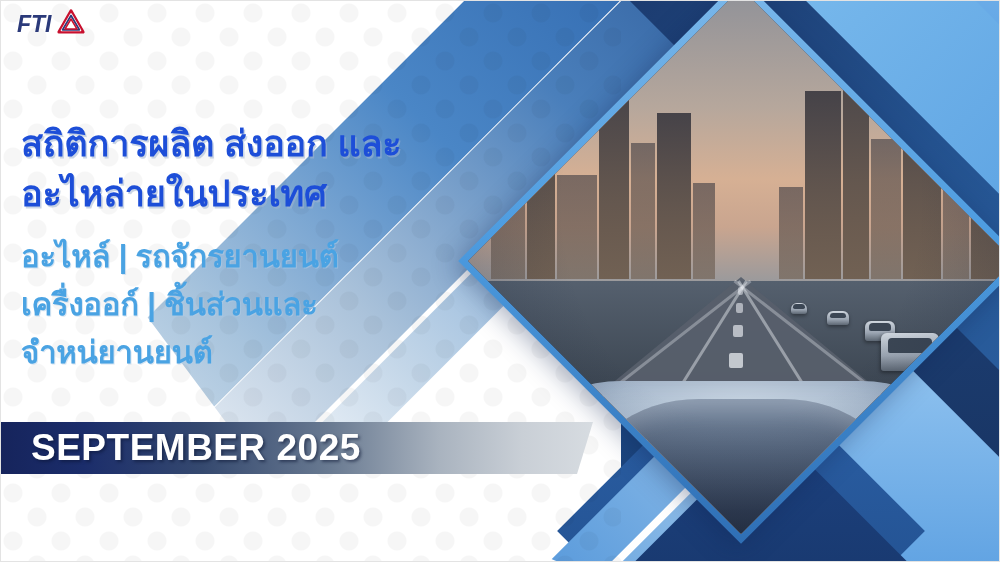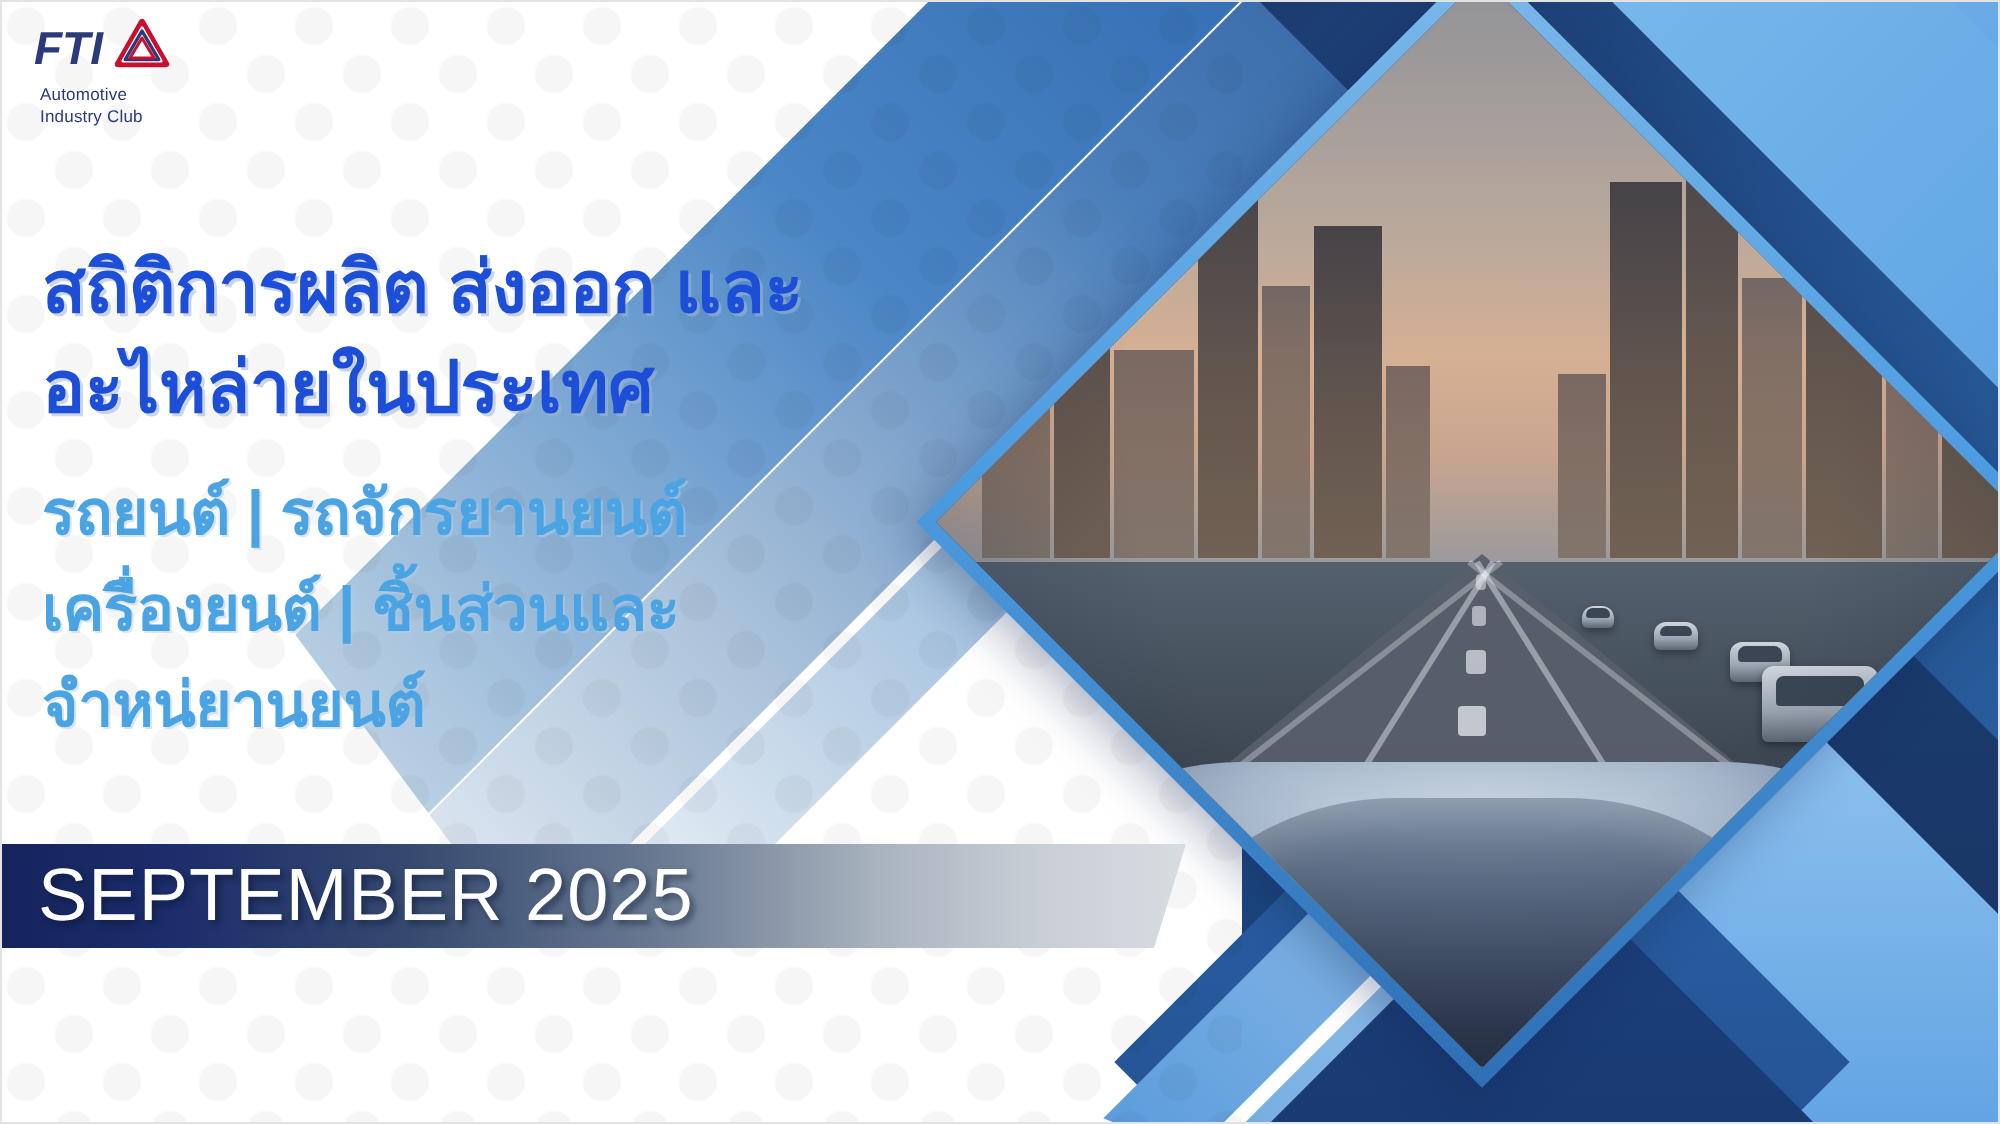--- a/index.html
+++ b/index.html
@@ -271,24 +271,24 @@
     height: 52px;
     background: linear-gradient(90deg,
         #16245c 0%, #1b2d6b 14%, #35496f 34%,
         #6a7b92 56%, #a9b3bf 74%, #c9cfd6 88%, #d7dce1 100%);
     display: flex;
     align-items: center;
     box-shadow: 0 2px 5px rgba(0,0,0,.18);
     clip-path: polygon(0 0, 100% 0, calc(100% - 16px) 100%, 0 100%);
   }
   #date-text {
-    margin-left: 18px;
+    margin-left: 30px;
     color: #ffffff;
     font-size: 37px;
-    font-weight: normal;
+    font-weight: bold;
     letter-spacing: 0.5px;
     text-shadow: 2px 2px 3px rgba(10,20,50,.5);
     white-space: nowrap;
   }
 </style>
 </head>
 <body>
 
 <div id="cover">
 
@@ -451,34 +451,30 @@
         <span id="logo-fti">FTI</span>
         <span id="logo-mark">
           <svg width="30" height="28" viewBox="0 0 30 28" aria-hidden="true">
             <polygon points="15,3 27,24 3,24" fill="none" stroke="#c8102e" stroke-width="3.2" stroke-linejoin="round"></polygon>
             <polygon points="15,6 24.5,22.5 5.5,22.5" fill="none" stroke="#ffffff" stroke-width="1.6" stroke-linejoin="round"></polygon>
             <polygon points="15,7.5 23.4,21.8 6.6,21.8" fill="none" stroke="#2b3a7a" stroke-width="1.7" stroke-linejoin="round"></polygon>
             <polygon points="15,11 21,21 9,21" fill="none" stroke="#c8102e" stroke-width="1.5" stroke-linejoin="round"></polygon>
           </svg>
         </span>
       </div>
-      <div id="logo-sub">
-        <div>Automotive</div>
-        <div>Industry Club</div>
-      </div>
     </div>
 
     <div id="headline">
       <div>สถิติการผลิต ส่งออก และ</div>
       <div>อะไหล่ายในประเทศ</div>
     </div>
 
     <div id="subhead">
-      <div>รถยนต์ | รถจักรยานยนต์</div>
-      <div>เครื่องยนต์ | ชิ้นส่วนและ</div>
+      <div>อะไหล์ | รถจักรยานยนต์</div>
+      <div>เครื่งออก์ | ชิ้นส่วนและ</div>
       <div>จำหน่ยานยนต์</div>
     </div>
 
     <div id="date-ribbon">
       <span id="date-text">SEPTEMBER 2025</span>
     </div>
   </div>
 
 </div>
 

